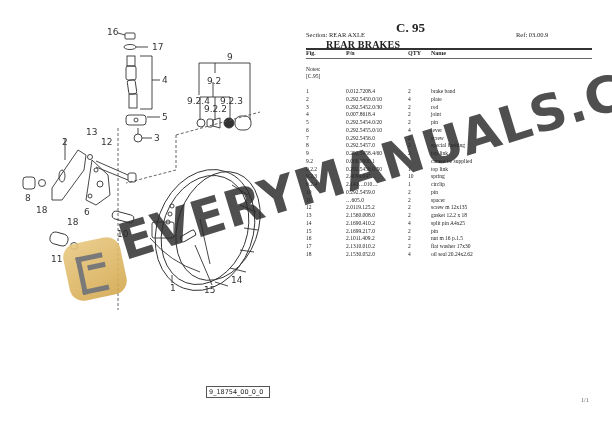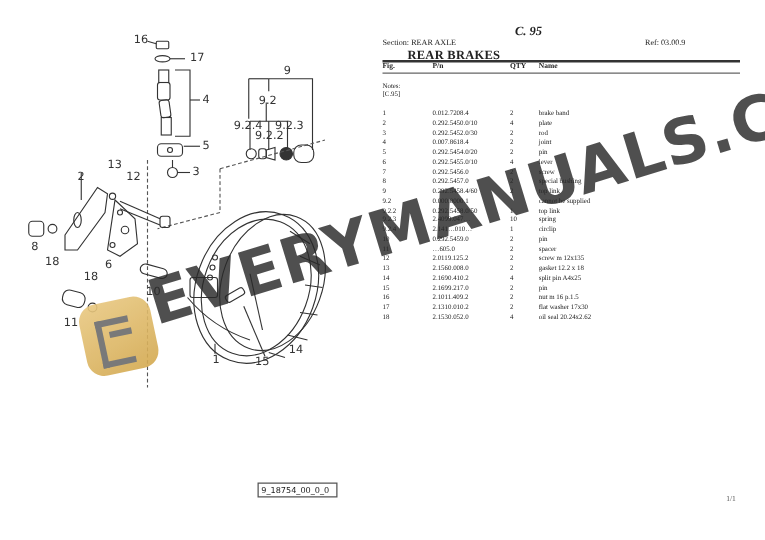--- a/index.html
+++ b/index.html
@@ -1,20 +1,20 @@
 <!DOCTYPE html>
 <html><head>
 <meta charset="utf-8">
 <style>
   html, body { margin:0; padding:0; background:#ffffff; }
   body { width:612px; height:432px; position:relative; overflow:hidden; font-family:"Liberation Serif", serif; color:#222; }
   .diagram { position:absolute; left:0; top:0; width:300px; height:330px; }
   .diagram svg { position:absolute; left:0; top:0; }
   .callout { position:absolute; font-family:"DejaVu Sans", sans-serif; font-size:9px; color:#333; line-height:1; }
-  .page-no { position:absolute; left:412px; top:20px; font-size:10px; font-weight:bold;font-style:italic; }
+  .page-no { position:absolute; left:396px; top:20px; font-size:13px; font-weight:bold; }
   .section { position:absolute; left:306px; top:31px; font-size:6.5px; }
   .ref { position:absolute; left:516px; top:31px; font-size:6.5px; }
   .title { position:absolute; left:306px; top:39px; font-size:10px; font-weight:bold; letter-spacing:0.2px;padding-left:20px; }
   .rule-top { position:absolute; left:306px; top:48px; width:286px; height:1.5px; background:#333; }
   .hdr { position:absolute; top:50px; font-size:6px; font-weight:bold; }
   .rule-bot { position:absolute; left:306px; top:58px; width:286px; height:1px; background:#666; }
   .notes { position:absolute; left:306px; top:66px; font-size:5.5px; line-height:7px; }
   .parts { position:absolute; left:306px; top:88px; width:290px; font-size:5.5px; }
   .row { position:relative; height:7.75px; line-height:7.75px; white-space:nowrap; }
   .row span { position:absolute; top:0; }

